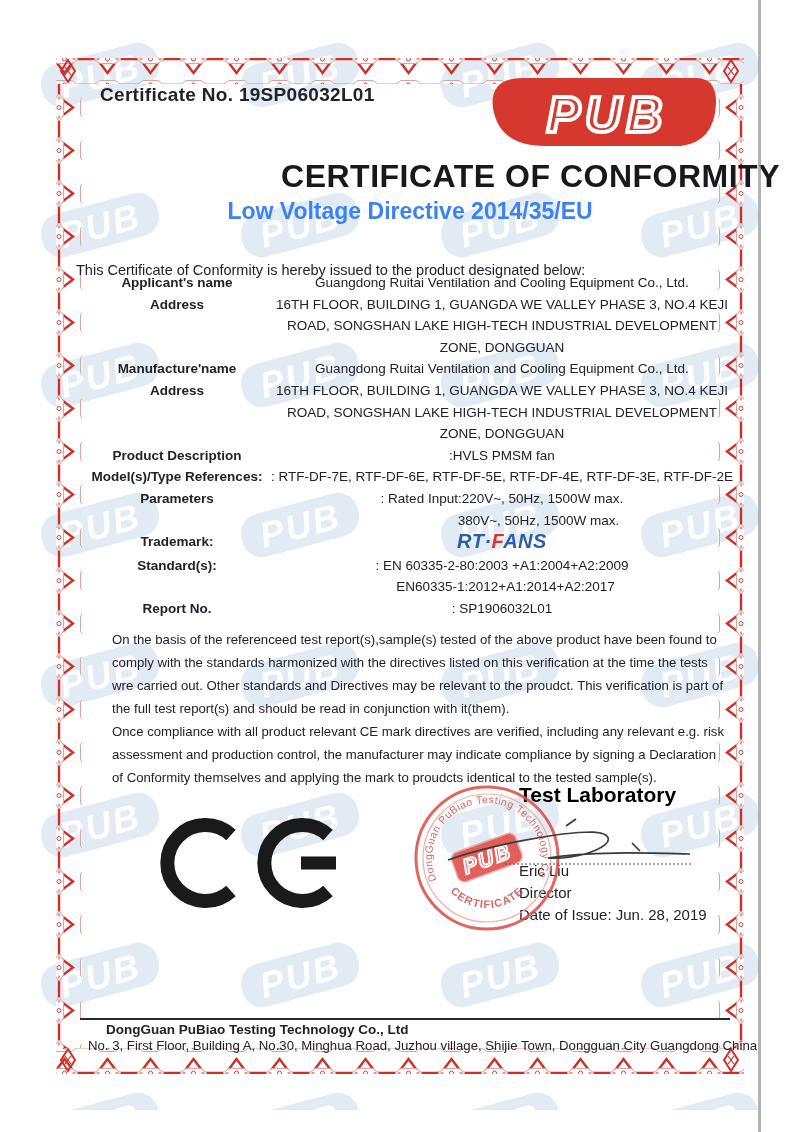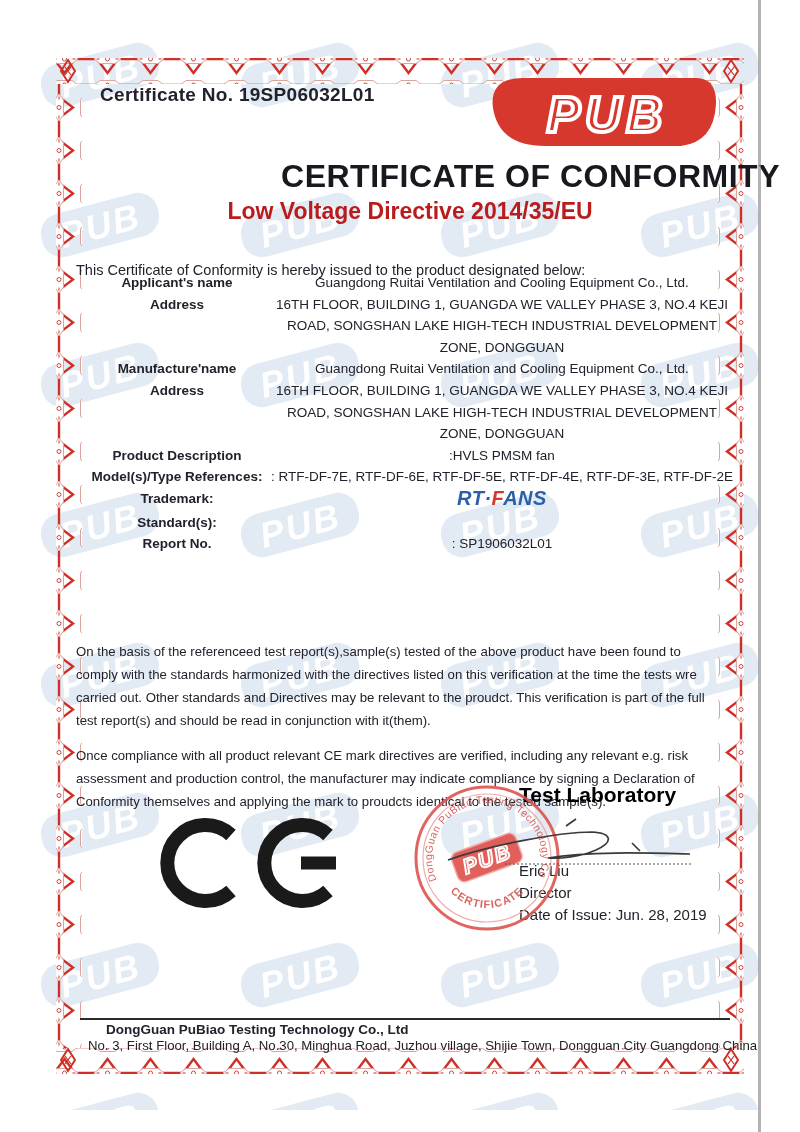--- a/index.html
+++ b/index.html
@@ -3,32 +3,32 @@
 <meta charset="utf-8">
 <style>
   html,body{margin:0;padding:0;background:#ffffff;}
   .page{
     position:relative;width:800px;height:1132px;background:#ffffff;overflow:hidden;
     font-family:"Liberation Sans",sans-serif;color:#22222c;
   }
   .abs{position:absolute;}
   .cert-no{left:100px;top:84px;font-size:19px;font-weight:bold;letter-spacing:.3px;}
   .title{left:40px;top:158px;width:740px;text-align:right;font-size:32px;font-weight:bold;letter-spacing:.5px;color:#18181f;}
-  .subtitle{left:40px;top:198px;width:740px;text-align:center;font-size:23px;font-weight:bold;color:#b91c1c;}
+  .subtitle{left:40px;top:198px;width:740px;text-align:center;font-size:23px;font-weight:bold;color:#3b82f6;}
   .intro{left:76px;top:262px;font-size:14.5px;}
   .fields{left:88px;top:272px;width:650px;font-size:13.5px;line-height:21.6px;}
   .frow{display:flex;text-align:center;}
   .flabel{width:178px;font-weight:bold;flex:none;}
   .fvalue{flex:1;}
   .indent-params{padding-left:73px;}
   .indent-std{padding-left:7px;}
   .brand{font-style:italic;font-weight:bold;font-size:20px;letter-spacing:.5px;color:#2b5fa7;}
   .brand .brand-f{color:#d6382e;}
   .paragraphs{left:64px;top:628px;width:666px;font-size:13.2px;line-height:23px;}
-  .paragraphs p{margin:12px;}
+  .paragraphs p{margin:0;padding-left:48px;}
   .lab-heading{left:519px;top:783px;font-size:21px;font-weight:bold;color:#000000;}
   .signer-name{left:519px;top:862px;font-size:15px;}
   .signer-title{left:519px;top:884px;font-size:15px;}
   .date-issue{left:519px;top:906px;font-size:15px;}
   .footer-line{left:80px;top:1018px;width:650px;height:2px;background:#2a2a2a;}
   .footer-company{left:88px;top:1022px;font-size:13.5px;font-weight:bold;margin-left:18px;}
   .footer-address{left:88px;top:1038px;font-size:13.2px;}
   .scan-edge{left:758px;top:0;width:3px;height:1132px;background:#8a8a8a;opacity:.65;}
   svg{display:block;}
 </style>
@@ -120,27 +120,38 @@
     </div>
     <div class="frow">
       <div class="flabel">Product Description</div>
       <div class="fvalue">:HVLS PMSM fan</div>
     </div>
     <div class="frow">
       <div class="flabel">Model(s)/Type References:</div>
       <div class="fvalue">: RTF-DF-7E, RTF-DF-6E, RTF-DF-5E, RTF-DF-4E, RTF-DF-3E, RTF-DF-2E</div>
     </div>
     <div class="frow">
+      <div class="flabel">Parameters</div>
+      <div class="fvalue">
+        <div>: Rated Input:220V~, 50Hz, 1500W max.</div>
+        <div class="indent-params">380V~, 50Hz, 1500W max.</div>
+      </div>
+    </div>
+    <div class="frow">
       <div class="flabel">Trademark:</div>
       <div class="fvalue">
         <span class="brand"><span>RT·</span><span class="brand-f">F</span><span>ANS</span></span>
       </div>
     </div>
     <div class="frow">
       <div class="flabel">Standard(s):</div>
+      <div class="fvalue">
+        <div>: EN 60335-2-80:2003 +A1:2004+A2:2009</div>
+        <div class="indent-std">EN60335-1:2012+A1:2014+A2:2017</div>
+      </div>
     </div>
     <div class="frow">
       <div class="flabel">Report No.</div>
       <div class="fvalue">: SP1906032L01</div>
     </div>
   </div>
 
   <div class="abs paragraphs">
     <p>On the basis of the referenceed test report(s),sample(s) tested of the above product have been found to comply with the standards harmonized with the directives listed on this verification at the time the tests wre carried out. Other standards and Directives may be relevant to the proudct. This verification is part of the full test report(s) and should be read in conjunction with it(them).</p>
     <p>Once compliance with all product relevant CE mark directives are verified, including any relevant e.g. risk assessment and production control, the manufacturer may indicate compliance by signing a Declaration of Conformity themselves and applying the mark to proudcts identical to the tested sample(s).</p>

